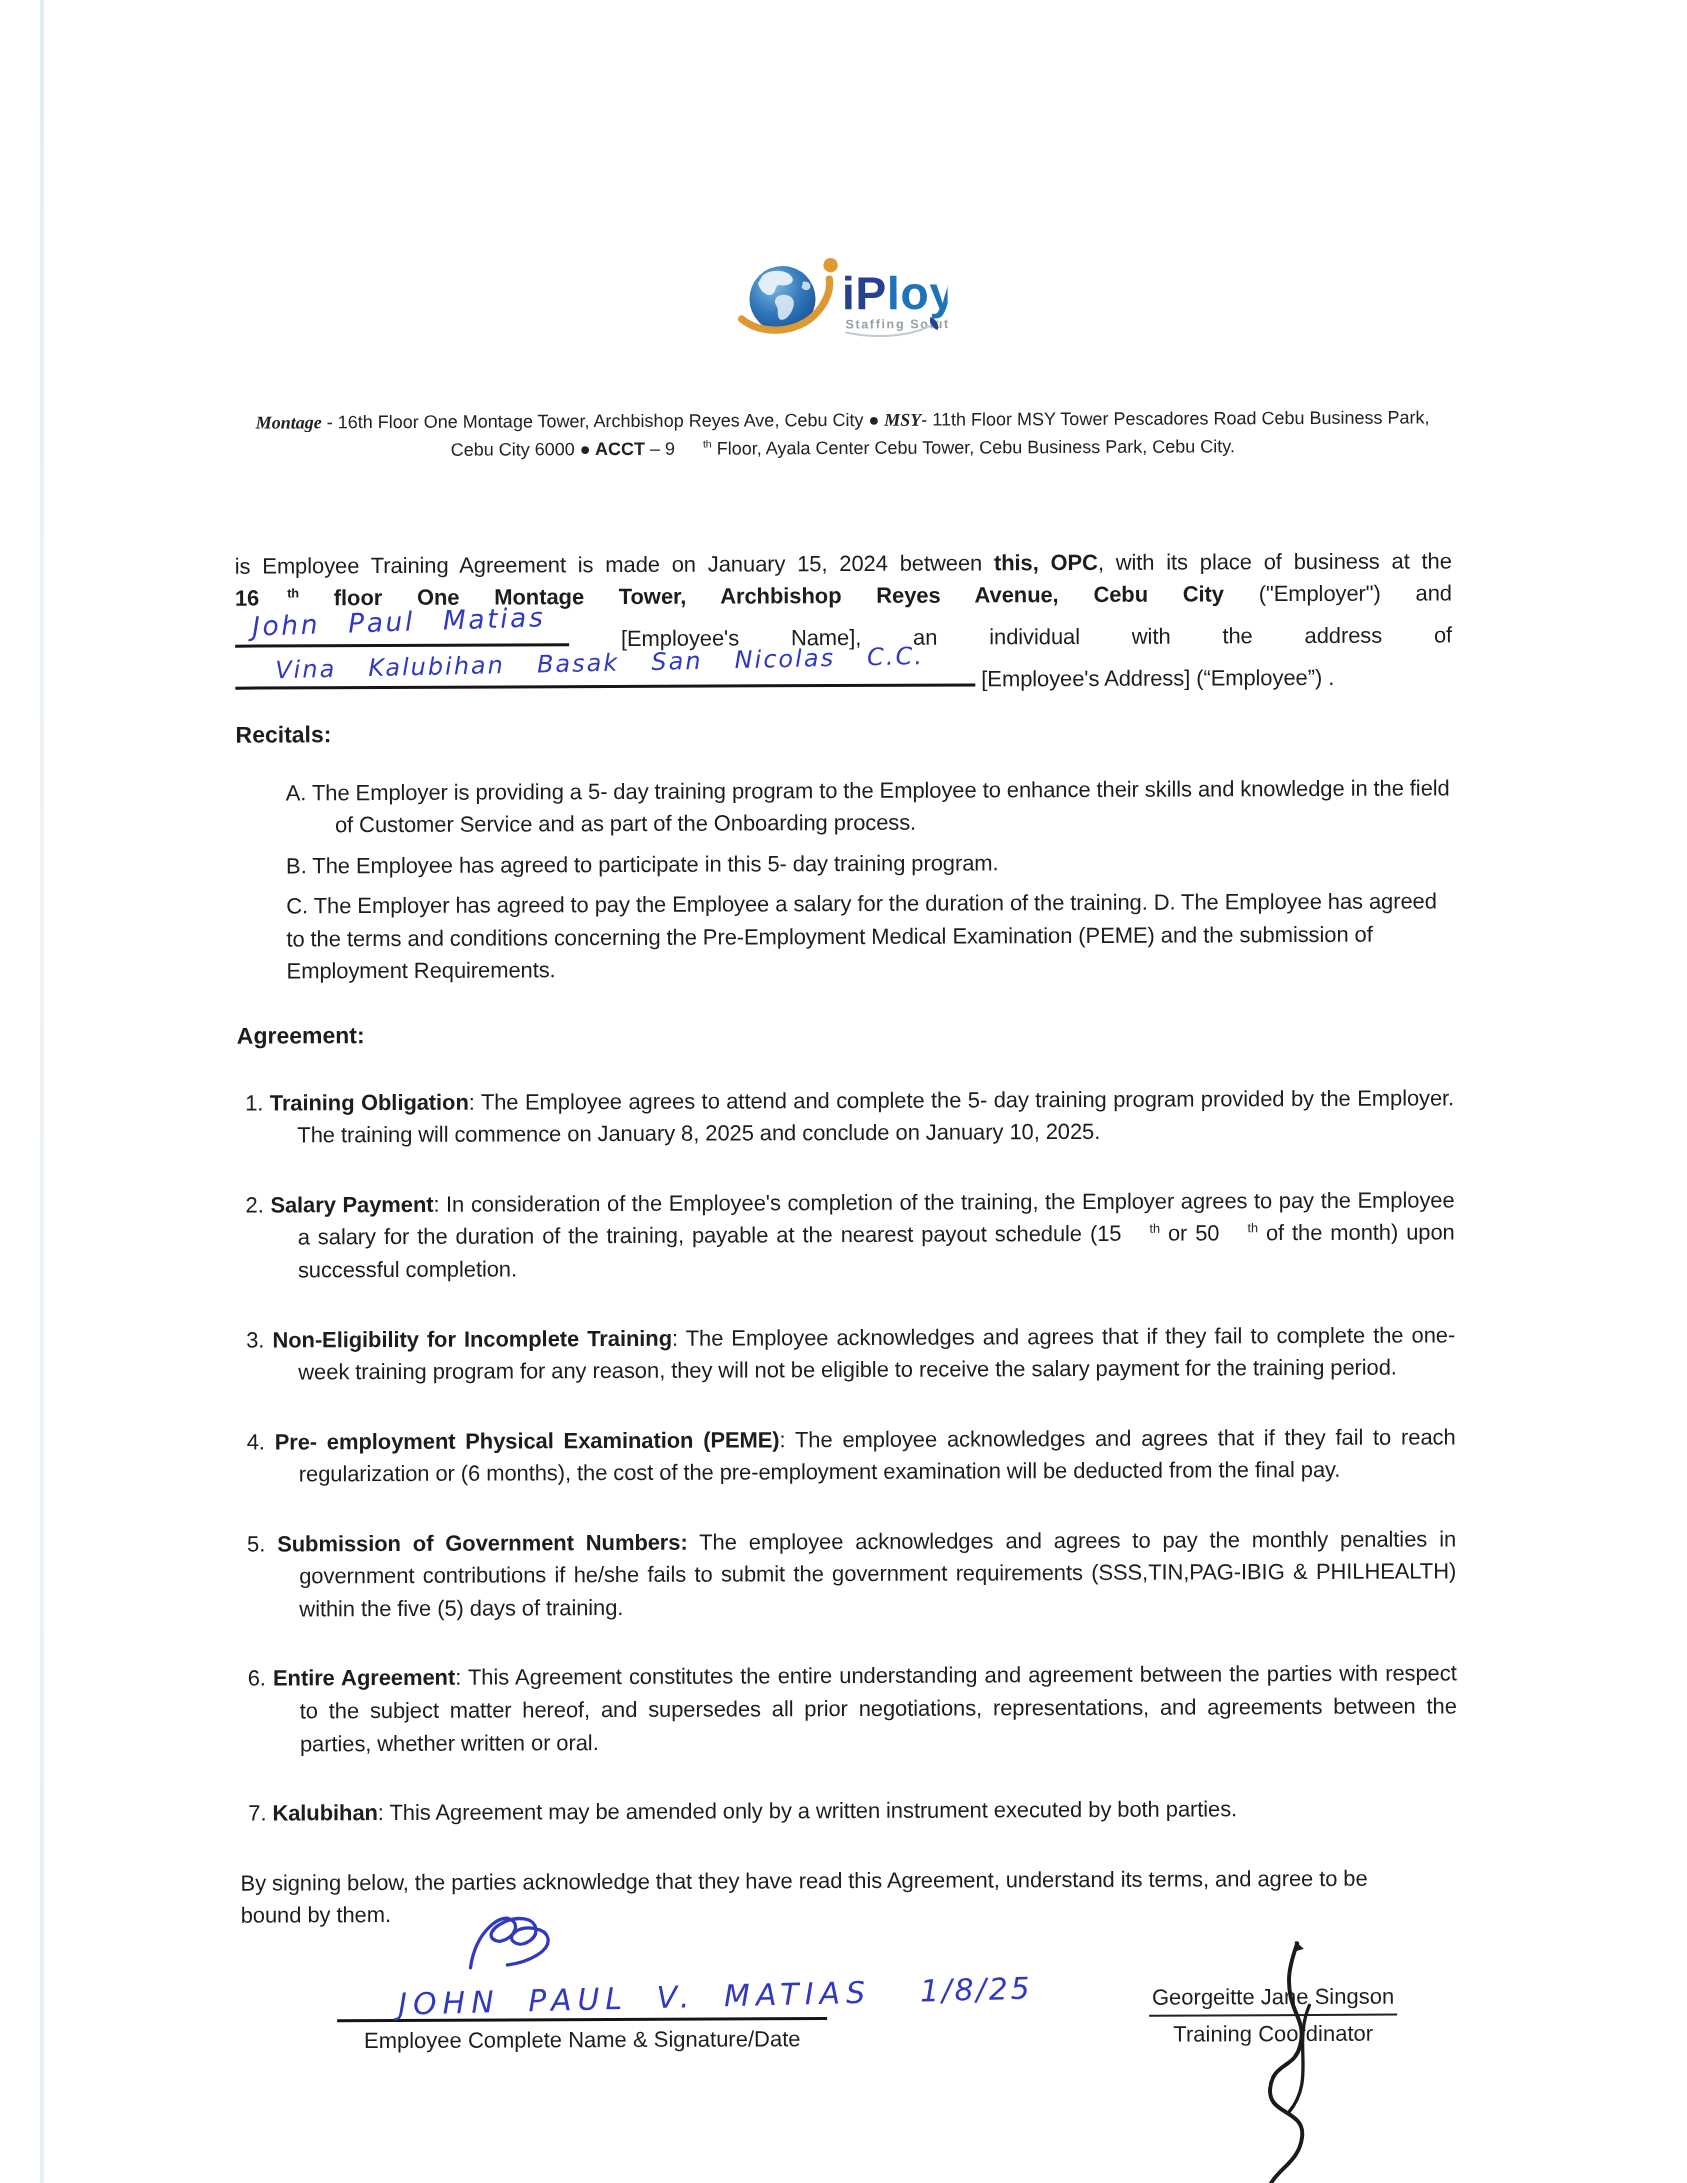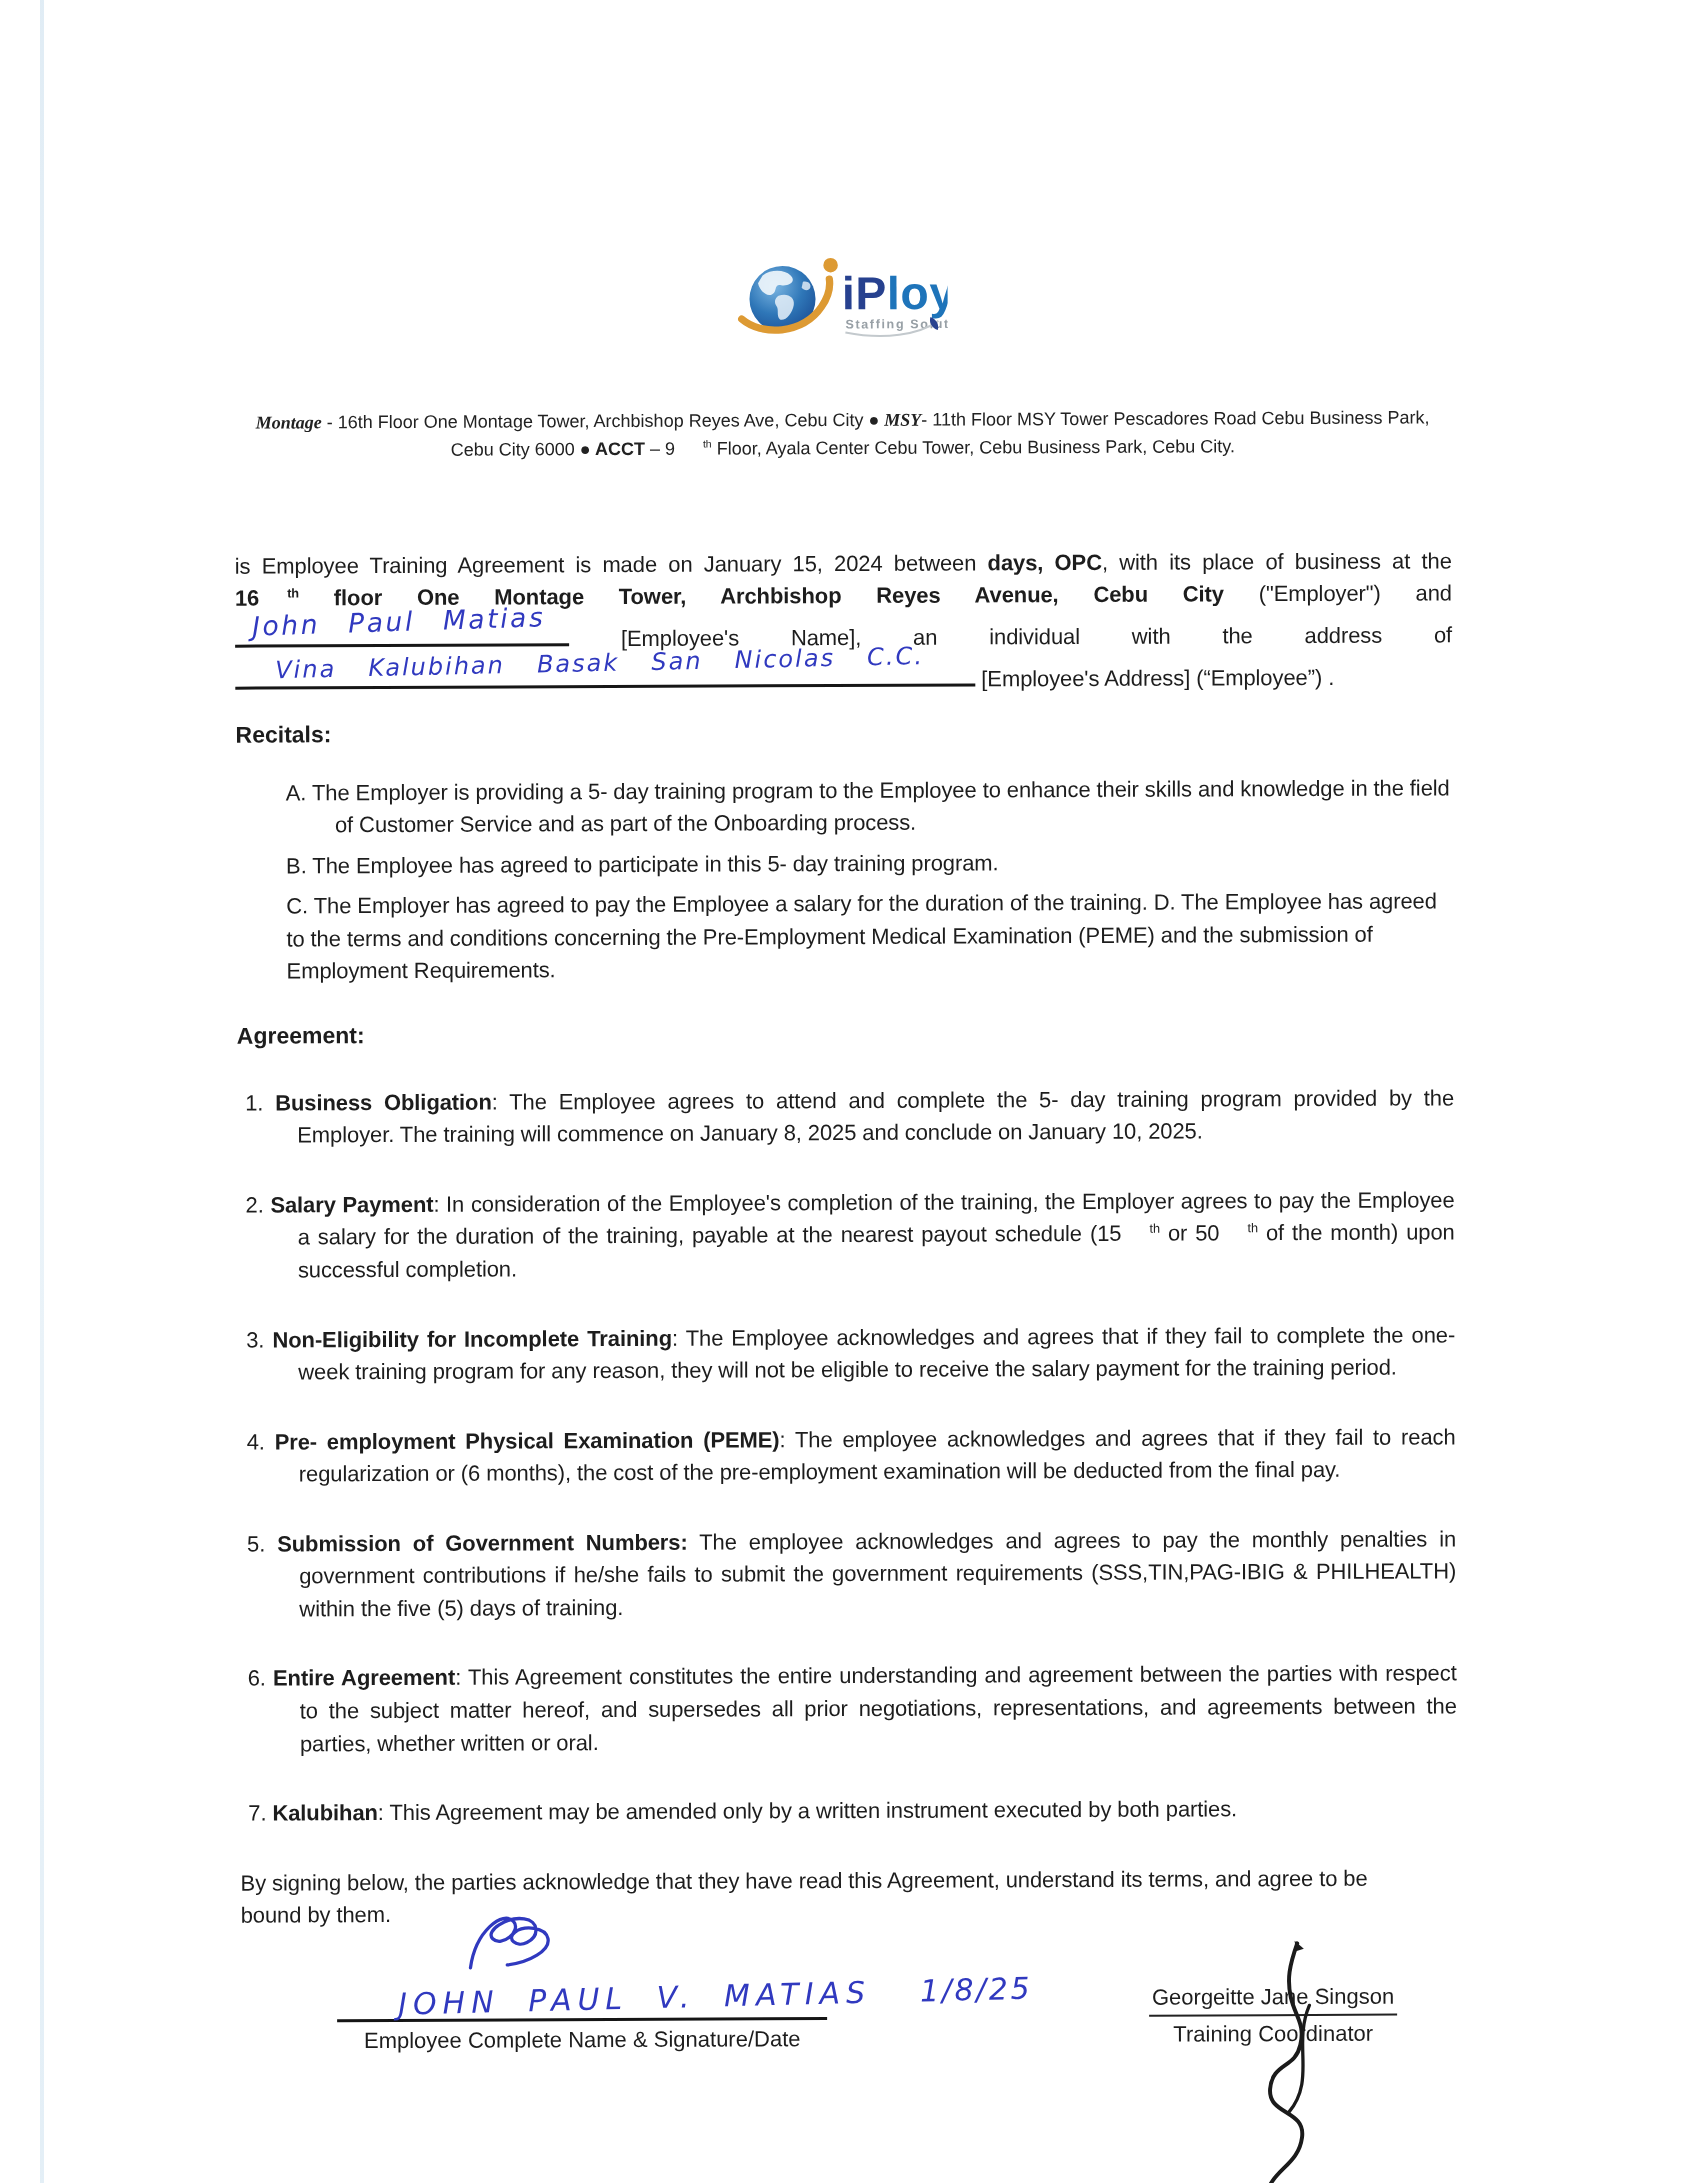--- a/index.html
+++ b/index.html
@@ -99,36 +99,36 @@
         <text x="158" y="88" font-family="Liberation Sans, sans-serif" font-weight="bold" font-size="70" letter-spacing="1"><tspan fill="#27418f">iP</tspan><tspan fill="#1e74ba">loy</tspan></text>
         <text x="163" y="117" font-family="Liberation Sans, sans-serif" font-weight="bold" font-size="19" fill="#98a0a6" letter-spacing="2.5">Staffing Solutions</text>
         <path d="M163,123 C222,135 274,127 304,106" fill="none" stroke="#c3c9cd" stroke-width="3"></path>
         <path d="M292,100 C301,104 305,111 303,120 C294,117 289,108 292,100 Z" fill="#27418f"></path>
       </svg>
     </div>
 
     <div class="addr"><span class="b i">Montage</span><span> - 16th Floor One Montage Tower, Archbishop Reyes Ave, Cebu City </span><span class="b">● </span><span class="b i">MSY</span><span>- 11th Floor MSY Tower Pescadores Road Cebu Business Park, Cebu City 6000 </span><span class="b">● </span><span class="b">ACCT</span><span> – 9</span><sup>th</sup><span> Floor, Ayala Center Cebu Tower, Cebu Business Park, Cebu City.</span></div>
 
     <div class="intro body-txt">
-      <div class="jl"><span>is Employee Training Agreement is made on January 15, 2024 between </span><span class="b">days, OPC</span><span>, with its place of business at the</span></div>
+      <div class="jl"><span>is Employee Training Agreement is made on January 15, 2024 between </span><span class="b">this, OPC</span><span>, with its place of business at the</span></div>
       <div class="jl"><span class="b">16</span><sup class="b">th</sup><span class="b"> floor One Montage Tower, Archbishop Reyes Avenue, Cebu City</span><span> ("Employer") and</span></div>
       <div class="jl fill-row"><span class="fill-line" style="width:334px"><span class="hw hw-name">John Paul Matias</span></span> <span>[Employee's Name], an individual with the address of</span></div>
       <div class="fill-row"><span class="fill-line" style="width:740px"><span class="hw hw-addr">Vina Kalubihan Basak San Nicolas C.C.</span></span> <span>[Employee's Address] (“Employee”) .</span></div>
     </div>
 
     <div class="sec-h">Recitals:</div>
     <div class="recitals-list body-txt">
       <div class="rec-hang">A. The Employer is providing a 5- day training program to the Employee to enhance their skills and knowledge in the field of Customer Service and as part of the Onboarding process.</div>
       <div class="rec-plain">B. The Employee has agreed to participate in this 5- day training program.</div>
       <div class="rec-plain">C. The Employer has agreed to pay the Employee a salary for the duration of the training. D. The Employee has agreed to the terms and conditions concerning the Pre-Employment Medical Examination (PEME) and the submission of Employment Requirements.</div>
     </div>
 
     <div class="sec-h agree-h">Agreement:</div>
     <div class="agr-list body-txt">
-      <div class="agr-item"><span>1. </span><span class="b">Business Obligation</span><span>: The Employee agrees to attend and complete the 5- day training program provided by the Employer. The training will commence on January 8, 2025 and conclude on January 10, 2025.</span></div>
+      <div class="agr-item"><span>1. </span><span class="b">Training Obligation</span><span>: The Employee agrees to attend and complete the 5- day training program provided by the Employer. The training will commence on January 8, 2025 and conclude on January 10, 2025.</span></div>
       <div class="agr-item"><span>2. </span><span class="b">Salary Payment</span><span>: In consideration of the Employee's completion of the training, the Employer agrees to pay the Employee a salary for the duration of the training, payable at the nearest payout schedule (15</span><sup>th</sup><span> or 50</span><sup>th</sup><span> of the month) upon successful completion.</span></div>
       <div class="agr-item"><span>3. </span><span class="b">Non-Eligibility for Incomplete Training</span><span>: The Employee acknowledges and agrees that if they fail to complete the one-week training program for any reason, they will not be eligible to receive the salary payment for the training period.</span></div>
       <div class="agr-item"><span>4. </span><span class="b">Pre- employment Physical Examination (PEME)</span><span>: The employee acknowledges and agrees that if they fail to reach regularization or (6 months), the cost of the pre-employment examination will be deducted from the final pay.</span></div>
       <div class="agr-item"><span>5. </span><span class="b">Submission of Government Numbers:</span><span> The employee acknowledges and agrees to pay the monthly penalties in government contributions if he/she fails to submit the government requirements (SSS,TIN,PAG-IBIG &amp; PHILHEALTH) within the five (5) days of training.</span></div>
       <div class="agr-item"><span>6. </span><span class="b">Entire Agreement</span><span>: This Agreement constitutes the entire understanding and agreement between the parties with respect to the subject matter hereof, and supersedes all prior negotiations, representations, and agreements between the parties, whether written or oral.</span></div>
       <div class="agr-item"><span>7. </span><span class="b">Kalubihan</span><span>: This Agreement may be amended only by a written instrument executed by both parties.</span></div>
     </div>
 
     <div class="closing body-txt">By signing below, the parties acknowledge that they have read this Agreement, understand its terms, and agree to be bound by them.</div>
 

